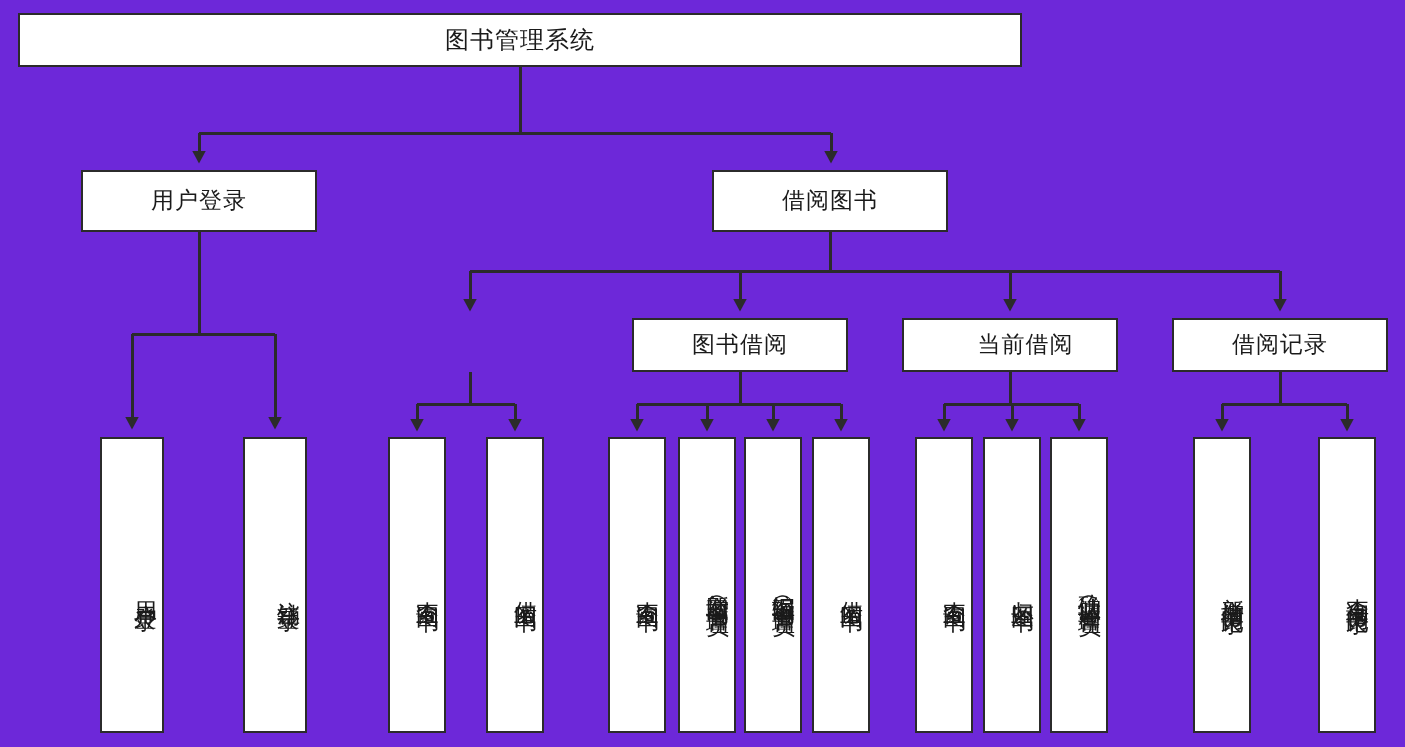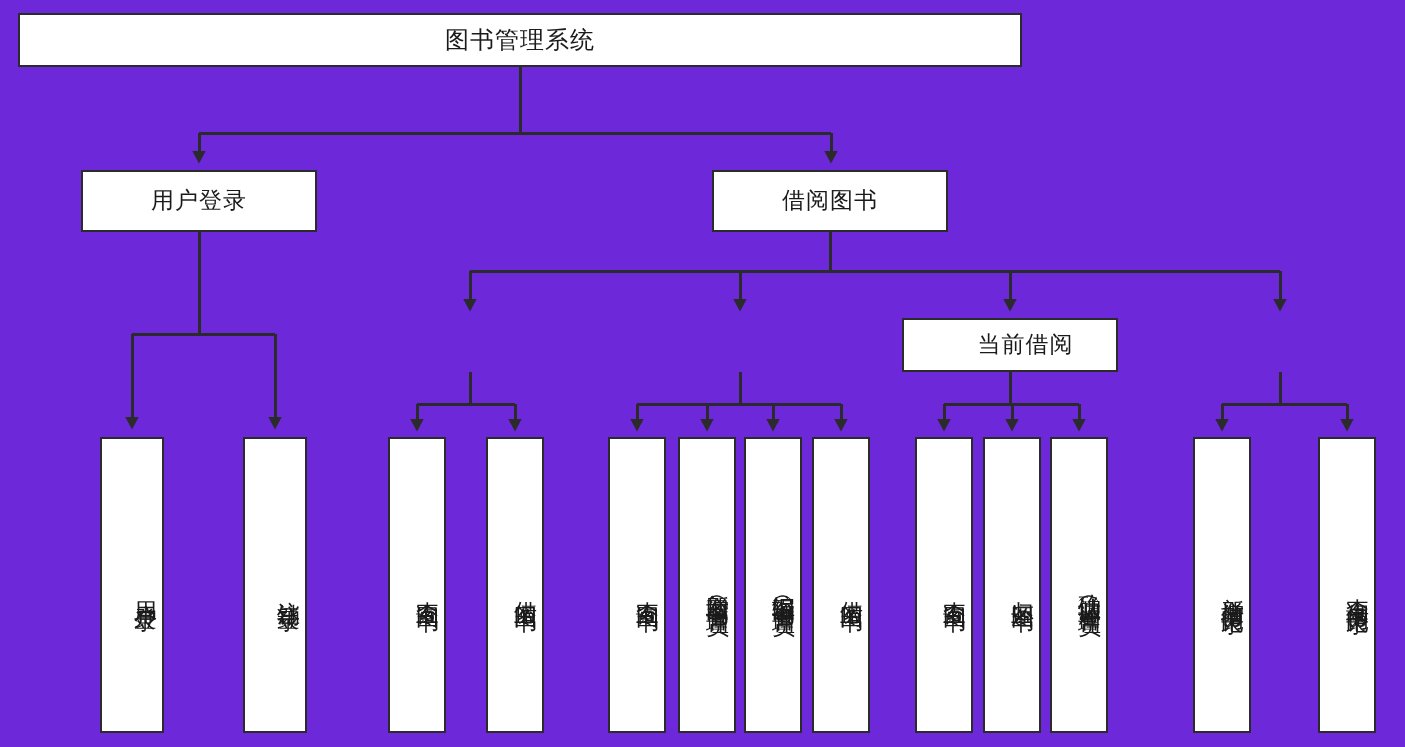--- a/index.html
+++ b/index.html
@@ -126,22 +126,28 @@
     <span class="label">图书管理系统</span>
   </div>
 
   <div class="node horiz" style="left: 81px; top: 170px; width: 236px; height: 62px;">
     <span class="label">用户登录</span>
   </div>
   <div class="node horiz" style="left: 712px; top: 170px; width: 236px; height: 62px;">
     <span class="label">借阅图书</span>
   </div>
 
+  <div class="node horiz" style="left: 632px; top: 318px; width: 216px; height: 54px;">
+    <span class="label">图书借阅</span>
+  </div>
   <div class="node horiz" style="left: 902px; top: 318px; width: 216px; height: 54px; padding-left: 31px;">
     <span class="label">当前借阅</span>
+  </div>
+  <div class="node horiz" style="left: 1172px; top: 318px; width: 216px; height: 54px;">
+    <span class="label">借阅记录</span>
   </div>
 
   <div class="node vert" style="left: 100px; top: 437px; width: 64px; height: 296px;">
     <span class="label">用户登录</span>
   </div>
   <div class="node vert" style="left: 243px; top: 437px; width: 64px; height: 296px;">
     <span class="label">注销登录</span>
   </div>
 
   <div class="node vert" style="left: 388px; top: 437px; width: 58px; height: 296px;">

